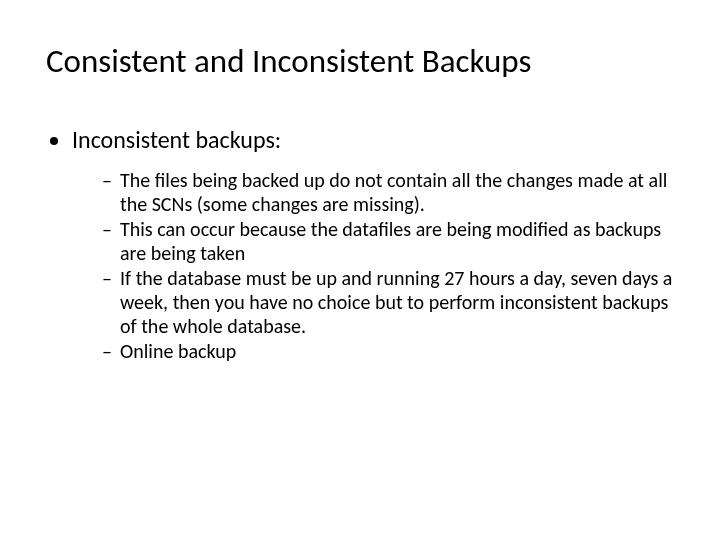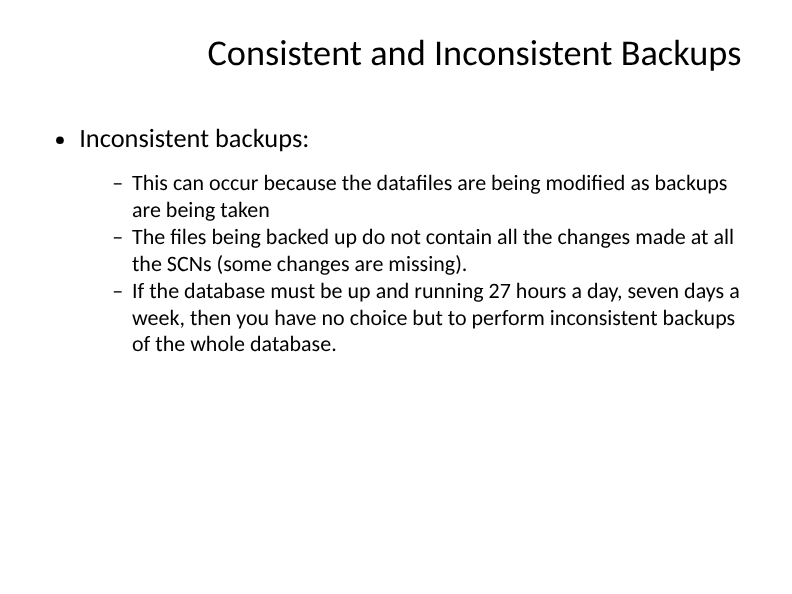--- a/index.html
+++ b/index.html
@@ -14,22 +14,22 @@
   }
   .slide {
     box-sizing: border-box;
     width: 720px;
     height: 540px;
     padding: 28px 46px 40px 46px;
   }
   .title {
     font-size: 33px;
     font-weight: 400;
-    text-align: right;
-    margin: 0 0 44px 0;
+    text-align: left;
+    margin: 13px 0 44px 0;
     letter-spacing: 0px;
   }
   ul.level1 {
     list-style: disc;
     margin: 0;
     padding-left: 26px;
   }
   ul.level1 > li {
     font-size: 24px;
     font-weight: 400;
@@ -58,19 +58,20 @@
 </style>
 </head>
 <body>
 
 <div class="slide">
   <div class="title">Consistent and Inconsistent Backups</div>
   <ul class="level1">
     <li>
       <span>Inconsistent backups:</span>
       <ul class="level2">
+        <li><span>The files being backed up do not contain all the changes made at all the SCNs (some changes are missing).</span></li>
         <li><span>This can occur because the datafiles are being modified as backups are being taken</span></li>
-        <li><span>The files being backed up do not contain all the changes made at all the SCNs (some changes are missing).</span></li>
         <li><span>If the database must be up and running 27 hours a day, seven days a week, then you have no choice but to perform inconsistent backups of the whole database.</span></li>
+        <li><span>Online backup</span></li>
       </ul>
     </li>
   </ul>
 </div>
 
 </body></html>

